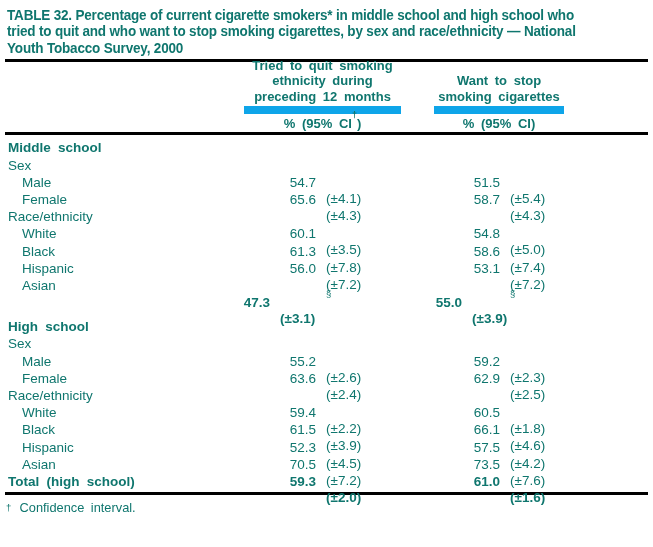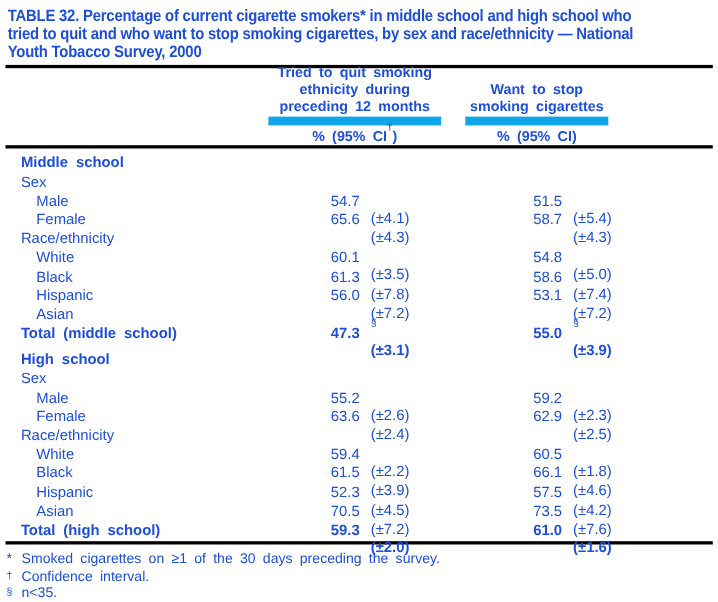--- a/index.html
+++ b/index.html
@@ -1,21 +1,21 @@
 <!DOCTYPE html>
 <html><head>
 <meta charset="utf-8">
 <style>
   html, body { margin: 0; padding: 0; background: #fff; }
   #page {
     position: relative;
     width: 653px;
     height: 547px;
     background: #ffffff;
-    color: #1d4ed8;
+    color: #0f766e;
     font-family: "Liberation Sans", "DejaVu Sans", sans-serif;
     overflow: hidden;
     box-sizing: border-box;
     padding-top: 7px;
   }
   
   .title {
     margin: 0 0 0 7px;
     font-size: 15px;
     font-weight: bold;
@@ -32,21 +32,21 @@
   .thead { position: relative; height: 70px; }
   .hgroup {
     position: absolute;
     bottom: 0;
     text-align: center;
     font-size: 13px;
     font-weight: bold;
     word-spacing: 3px;
   }
   .hg1 { left: 240px; width: 165px; }
-  .hg2 { left: 423px; width: 130px; }
+  .hg2 { left: 434px; width: 130px; }
   .hlines {
     border-bottom: 8px solid #0ea5e9;
     padding-bottom: 2px;
     line-height: 15.6px;
     white-space: nowrap;
   }
   .hg1 .hlines { margin: 0 4px; }
   .hg2 .hlines { margin: 0 0px; }
   .hsub { line-height: 16px; padding-top: 2px; white-space: nowrap; }
   .supmark {
@@ -56,21 +56,21 @@
     top: -1px;
     line-height: 0;
   }
   
   .tbody { margin-top: 4px; }
   .row {
     display: grid;
     grid-template-columns: 262px 46px 70px 76px 38px 70px;
     height: 17.2px;
     line-height: 17.2px;
-    padding-left: 19px;
+    padding-left: 8px;
     font-size: 13.5px;
     word-spacing: 3.5px;
     white-space: nowrap;
   }
   .row .full { grid-column: 1 / -1; }
   .row .lbl.indent { padding-left: 14px; }
   .row .val { text-align: right; }
   .row .ci  { padding-left: 10px; margin-top: 16px; }
   .b { font-weight: bold; }
   .gap-before { margin-top: 7px; }
@@ -186,21 +186,20 @@
     <div class="row">
       <span class="lbl indent">Asian</span>
       <span class="val"></span>
       <span class="ci"><span class="sx">§</span></span>
       <span></span>
       <span class="val"></span>
       <span class="ci"><span class="sx">§</span></span>
     </div>
 
     <div class="row">
-      <span class="lbl b">Total (middle school)</span>
       <span class="val b">47.3</span>
       <span class="ci b">(±3.1)</span>
       <span></span>
       <span class="val b">55.0</span>
       <span class="ci b">(±3.9)</span>
     </div>
 
     <div class="row gap-before">
         <span class="full lbl b">High school</span>
       </div>
@@ -273,18 +272,16 @@
       <span></span>
       <span class="val b">61.0</span>
       <span class="ci b">(±1.6)</span>
     </div>
 
   </div>
 
   <div class="rule-mid" style="margin-top:2px;"></div>
 
   <div class="footer">
-    <div class="fn"><span class="marker">*</span> <span>Smoked cigarettes on ≥1 of the 30 days preceding the survey.</span></div>
     <div class="fn"><span class="marker small">†</span> <span>Confidence interval.</span></div>
-    <div class="fn"><span class="marker small">§</span> <span>n&lt;35.</span></div>
   </div>
 
 </div>
 
 </body></html>

